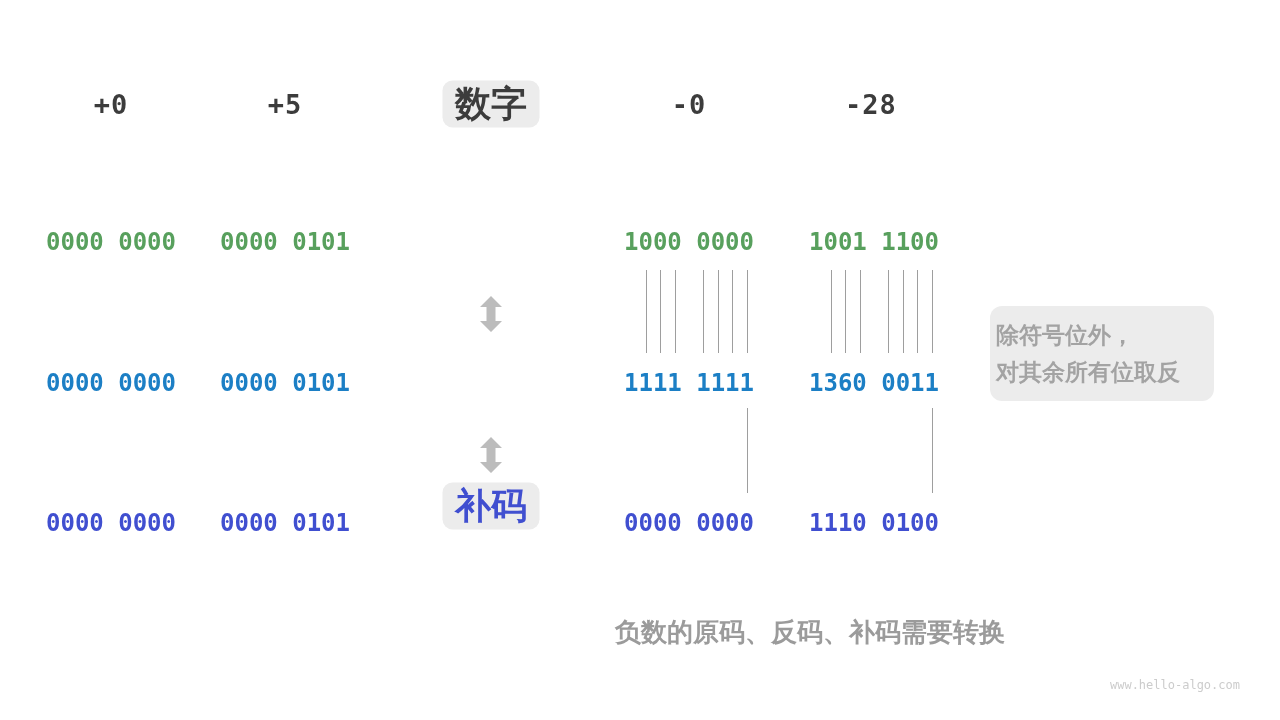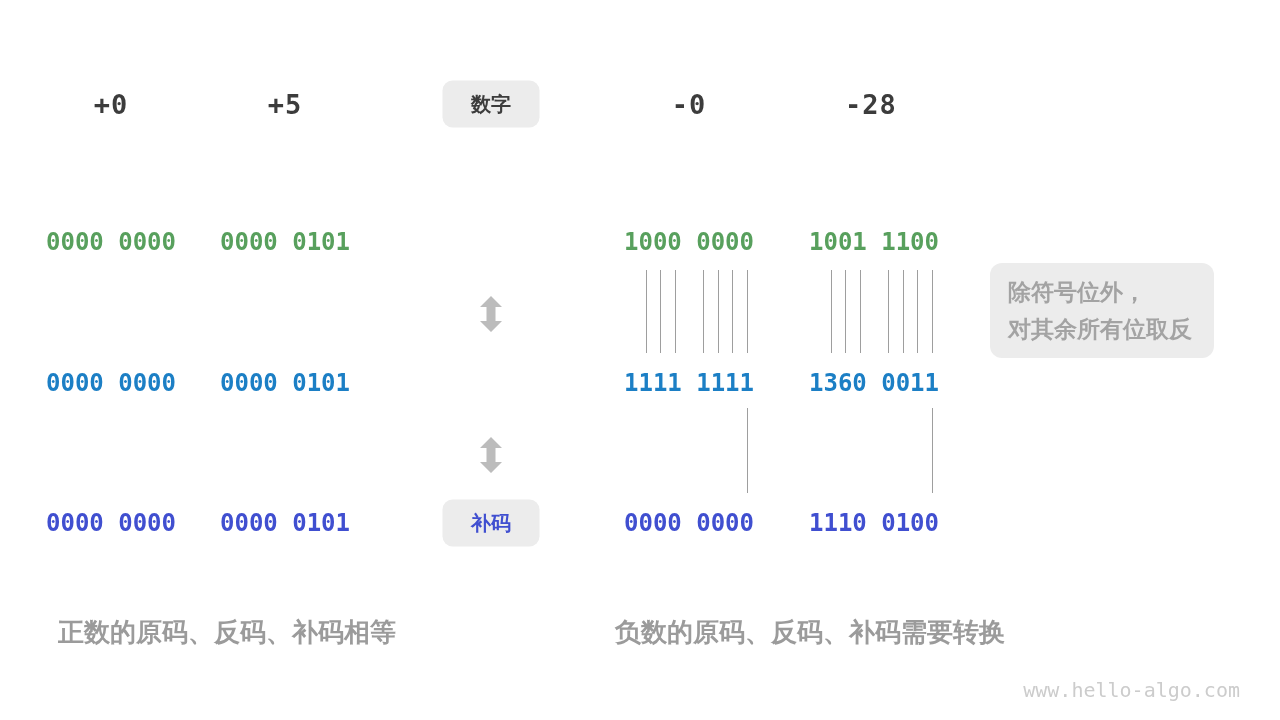--- a/index.html
+++ b/index.html
@@ -17,39 +17,39 @@
     font-size:24px; letter-spacing:0;
   }
   .green  { color:var(--sign-magnitude,#58a05d); }
   .blue   { color:var(--ones-complement,#1c7fc5); }
   .indigo { color:var(--twos-complement,#404fd0); }
   .dark   { color:var(--number-text,#3c3c3c); }
   .tag {
     position:absolute; transform:translate(-50%,-50%);
     width:97px; height:47px; background:var(--box-bg,#ececec);
     border-radius:10px; display:flex; align-items:center; justify-content:center;
-    font-size:20px; font-weight:bold; white-space:pre;
+    font-size:36px; font-weight:bold; white-space:pre;
   }
   .tick {
     position:absolute; width:1px; background:var(--tick-line,#9e9e9e);
   }
   .arrow { position:absolute; transform:translateX(-50%); }
   .note {
     position:absolute; background:var(--box-bg,#ececec); border-radius:12px;
     color:var(--annotation-text,#a3a3a3); font-weight:bold; font-size:23px;
     display:flex; flex-direction:column; justify-content:center;
-    padding:0 18px; box-sizing:border-box; line-height:37px; white-space:pre;
+    padding:0 6px; box-sizing:border-box; line-height:37px; white-space:pre;margin-top:43px;
   }
   .caption {
     position:absolute; transform:translateY(-50%); font-weight:bold;
     font-size:26px; color:var(--caption,#9b9b9b); white-space:pre;
   }
   .watermark {
     position:absolute; font-family:"DejaVu Sans Mono", monospace;
-    font-size:20px; color:var(--watermark,#cccccc); white-space:pre;
+    font-size:12px; color:var(--watermark,#cccccc); white-space:pre;
   }
 </style>
 </head>
 <body>
 
 <div class="canvas">
 
   <div class="cell num" style="left:111px; top:104px">+0</div>
   <div class="cell num" style="left:285px; top:104px">+5</div>
   <div class="tag dark" style="left:491px; top:104px">数字</div>
@@ -97,22 +97,21 @@
 
   <div class="arrow" style="left:491px; top:437px">
     <svg width="22" height="36" viewBox="0 0 22 36">
         <path d="M11 0 L22 11 L15.5 11 L15.5 25 L22 25 L11 36 L0 25 L6.5 25 L6.5 11 L0 11 Z" fill="#bcbcbc"></path>
       </svg>
   </div>
 
 
   <div class="cell bin indigo" style="left:111px; top:523px">0000 0000</div>
   <div class="cell bin indigo" style="left:285px; top:523px">0000 0101</div>
-  <div class="tag indigo" style="left:491px; top:523px">补码</div>
+  <div class="tag indigo" style="left:491px; top:506px">补码</div>
   <div class="cell bin indigo" style="left:689px; top:523px">0000 0000</div>
   <div class="cell bin indigo" style="left:874px; top:523px">1110 0100</div>
 
-  <div class="caption" style="left:58px; top:632px">正数的原码、反码、补码相等</div>
   <div class="caption" style="left:615px; top:632px">负数的原码、反码、补码需要转换</div>
 
   <div class="watermark" style="right:40px; top:678px">www.hello-algo.com</div>
 
 </div>
 
 </body></html>

